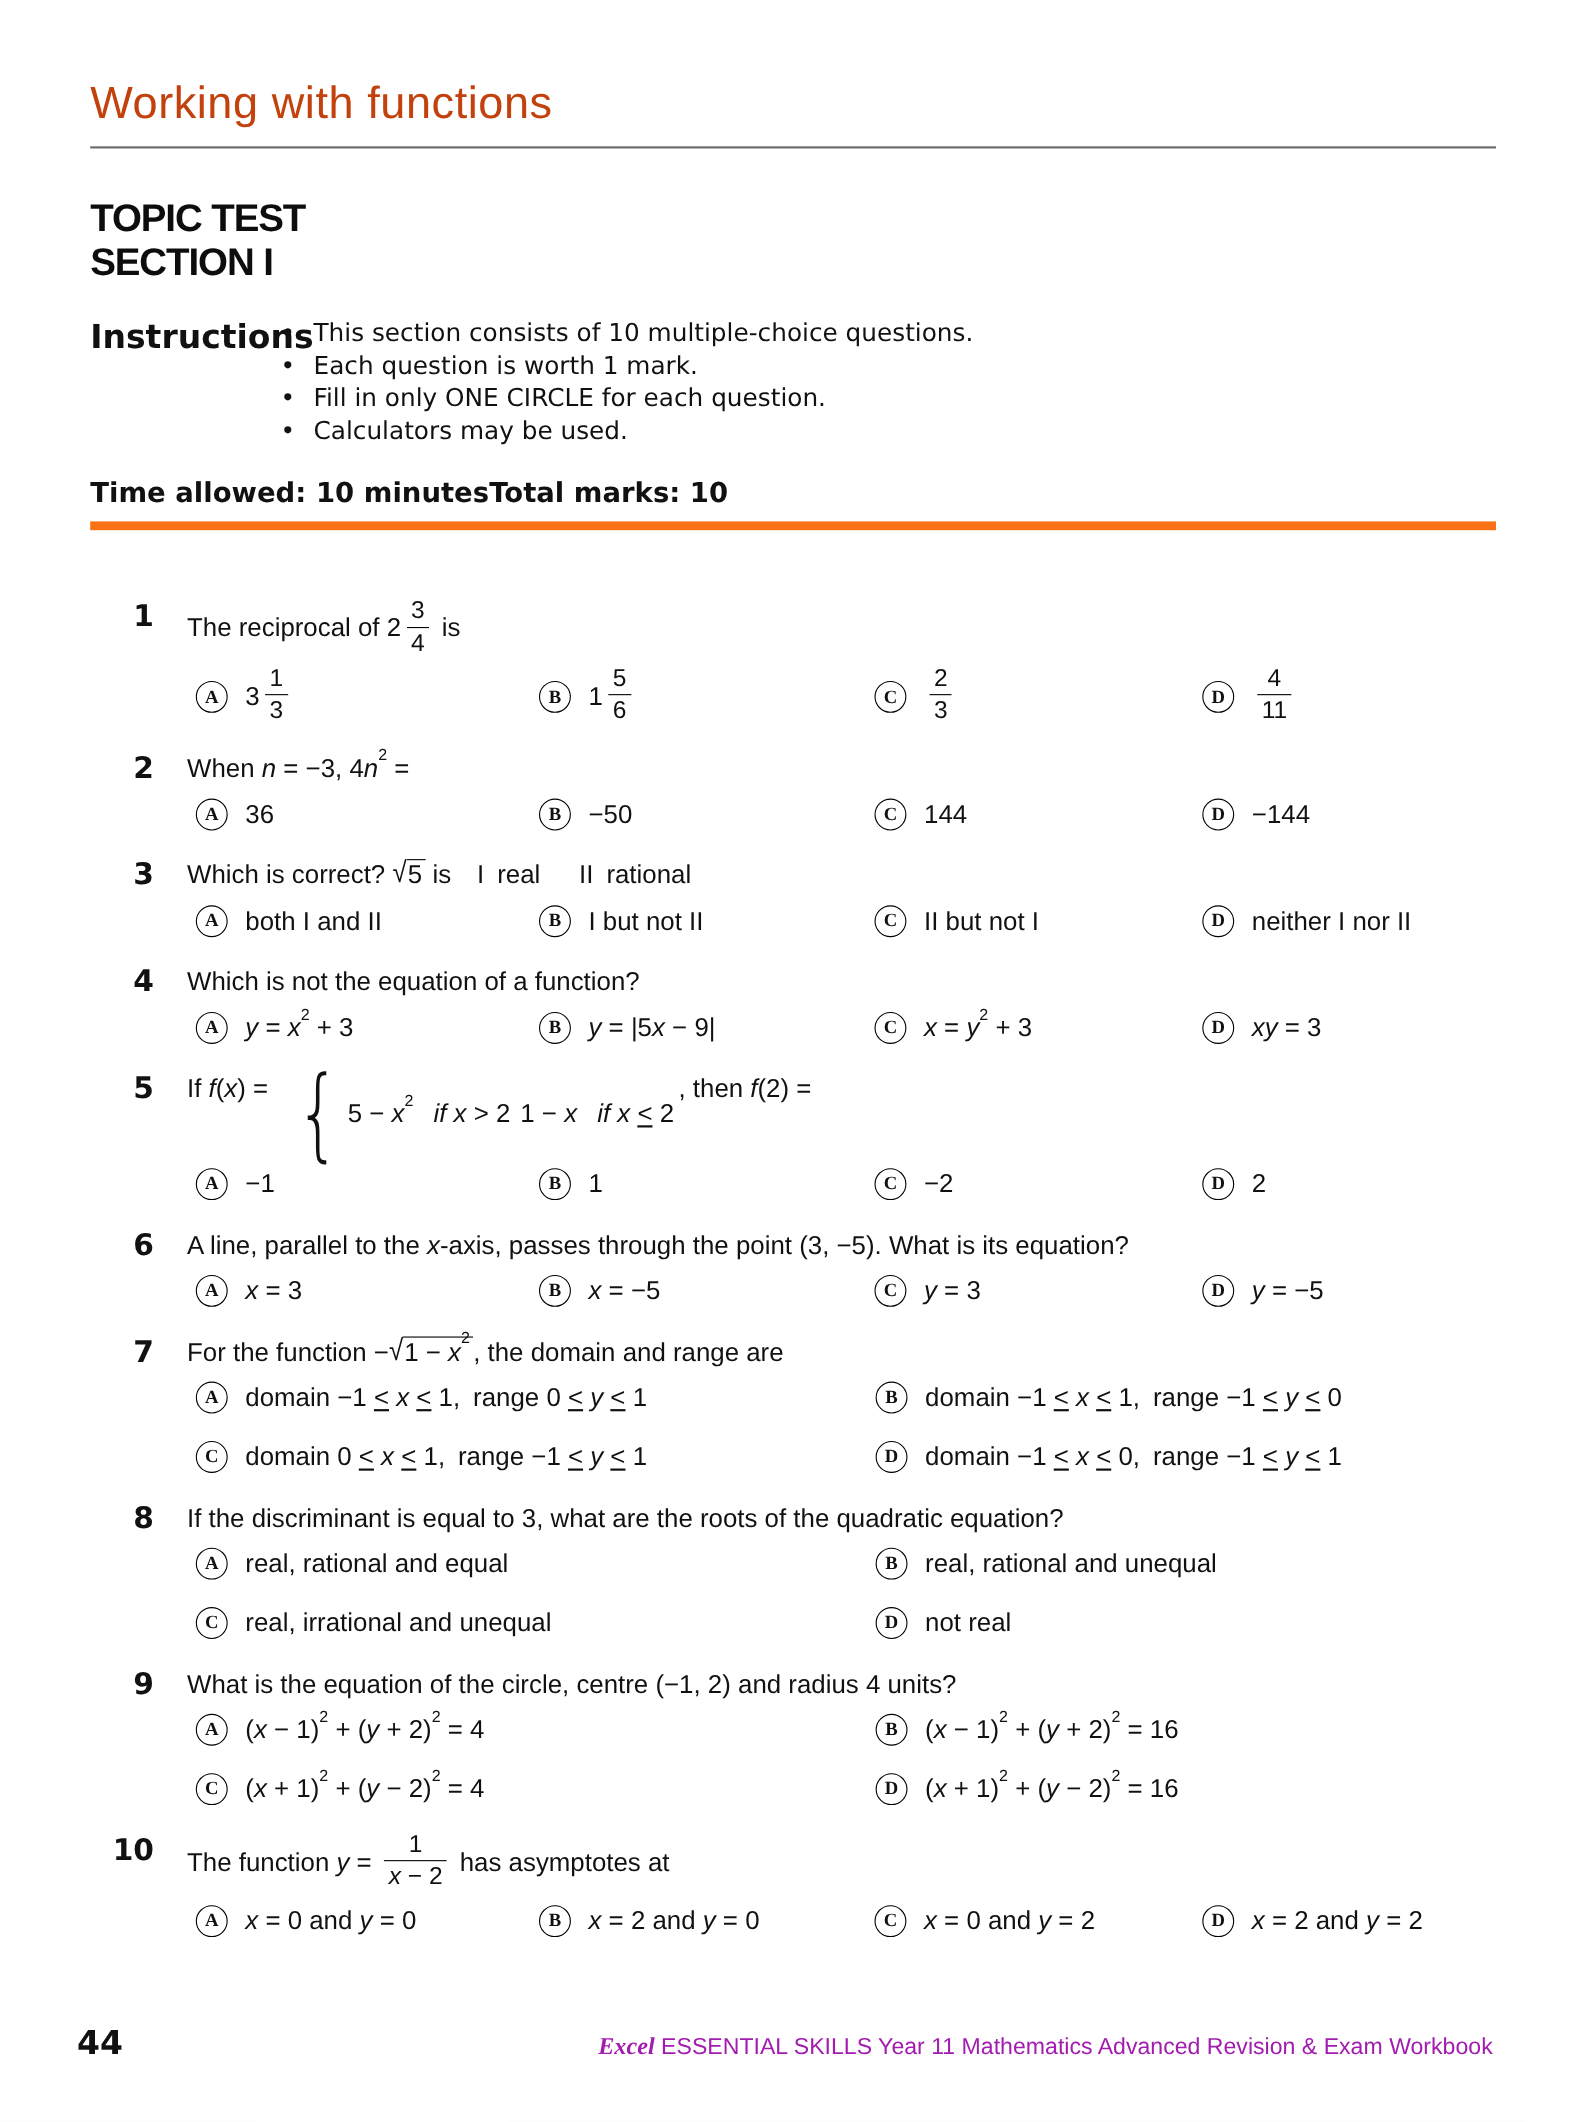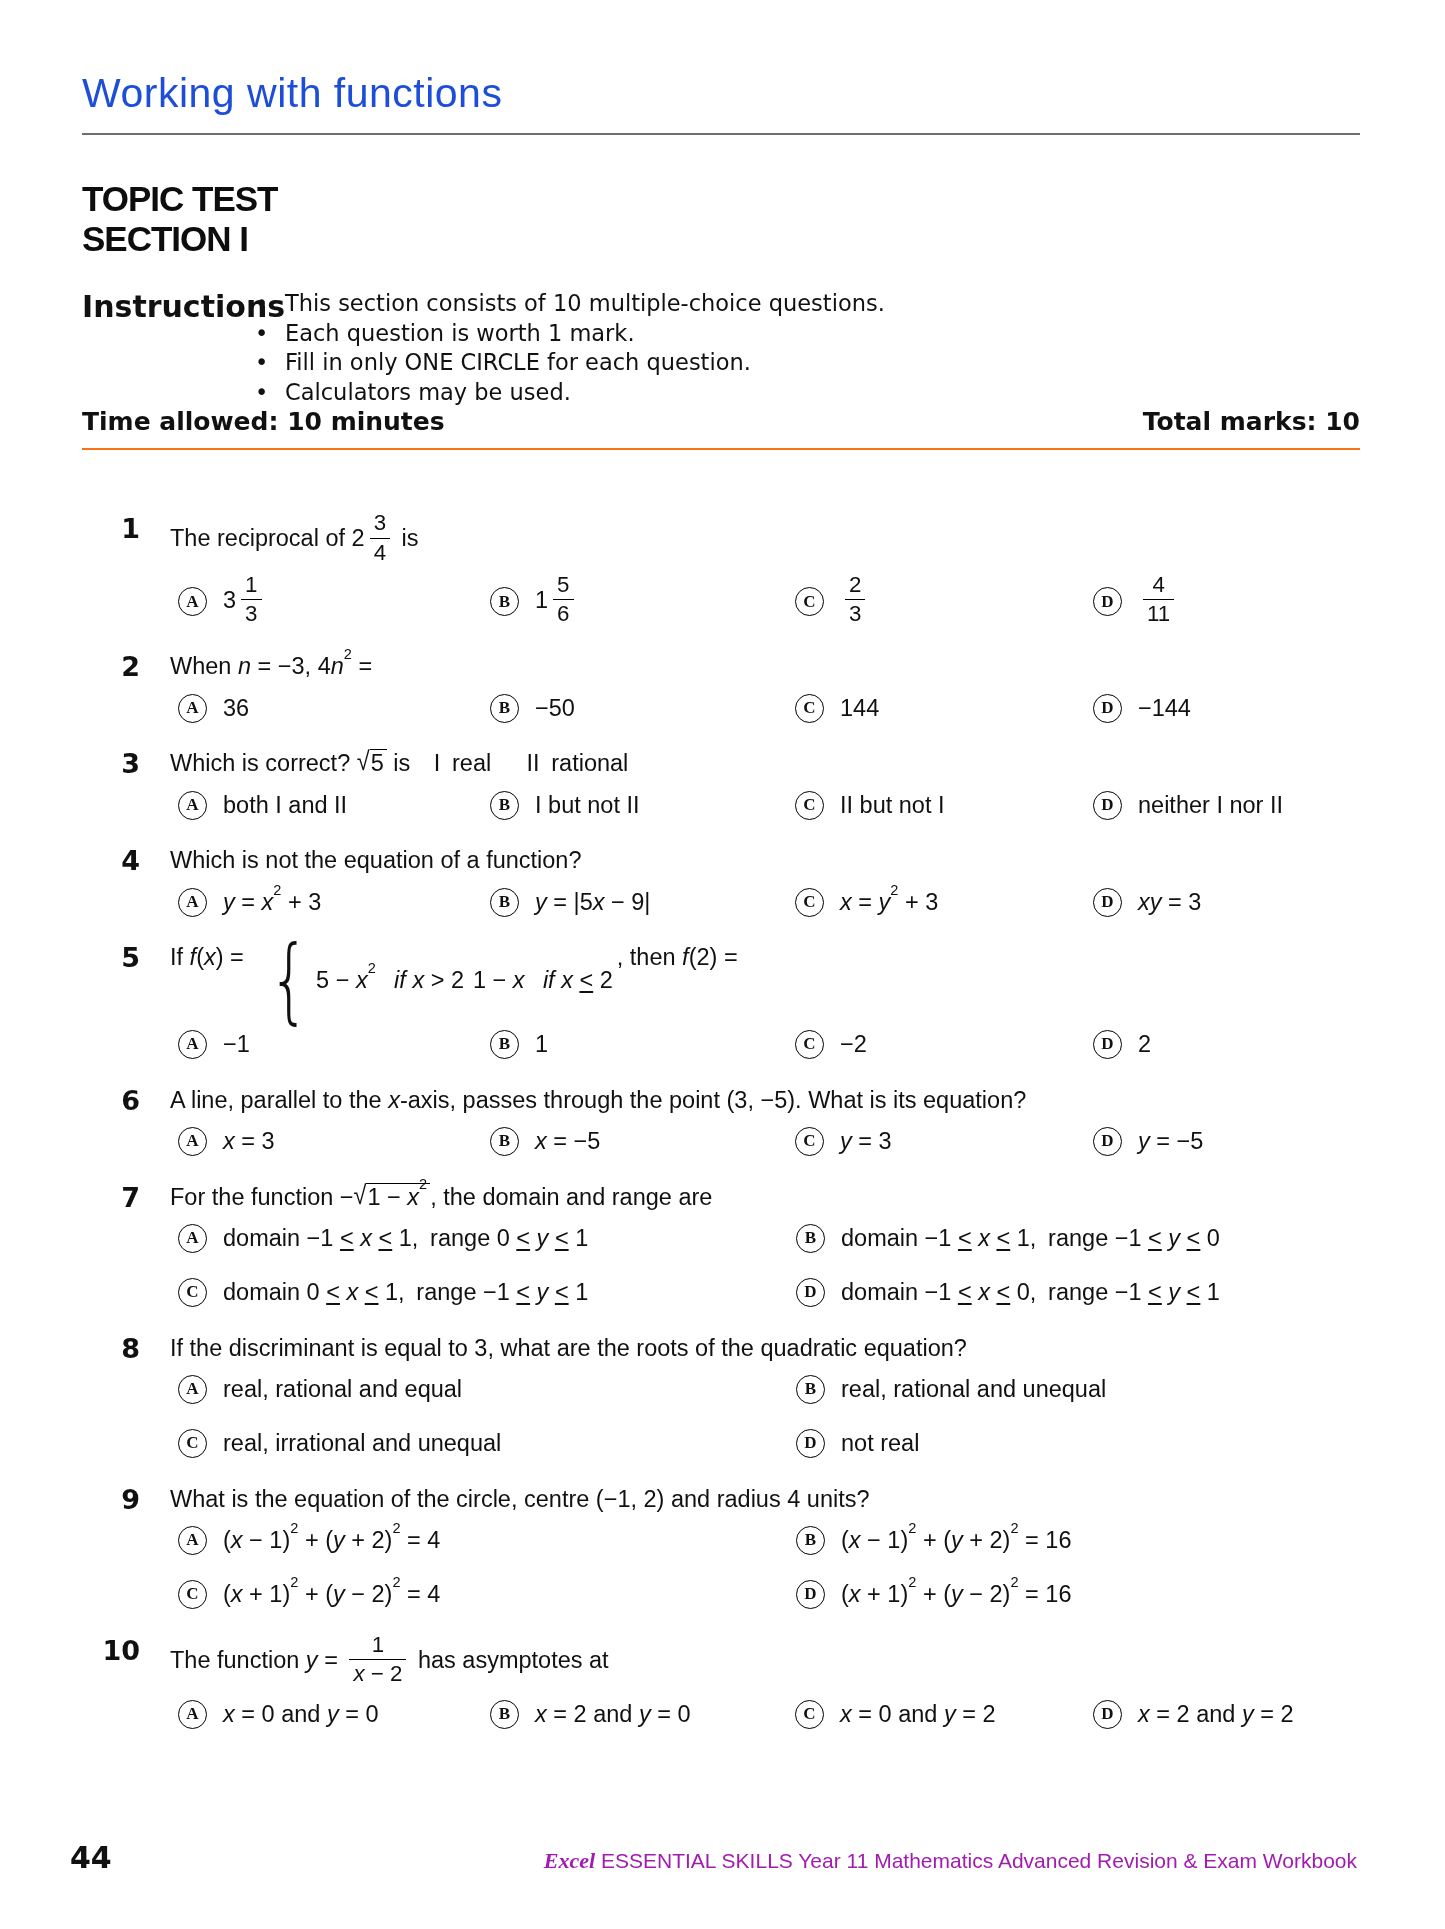--- a/index.html
+++ b/index.html
@@ -2,29 +2,29 @@
 <html><head>
 <meta charset="utf-8">
 <style>
   html,body{margin:0;padding:0;background:#e8e8e8;}
   body{font-family:"Liberation Sans",sans-serif;color:#111;}
   .sheet{position:relative;width:1445px;height:1929px;background:#ffffff;margin:0 auto;overflow:hidden;}
   .page{padding:70px 85px 0 82px;}
 
   
   .title-wrap{border-bottom:2px solid #6e6e6e;padding-bottom:16px;}
-  .doc-title{font-family:"Liberation Sans",sans-serif;font-weight:300;font-size:41px;letter-spacing:0.5px;color:#1d4ed8;}
+  .doc-title{font-family:"Liberation Sans",sans-serif;font-weight:300;font-size:41px;letter-spacing:0.5px;color:#c2410c;}
   .head-row{display:flex;justify-content:space-between;align-items:baseline;margin-top:44px;flex-direction:column;}
   .big-head{font-family:"Liberation Sans",sans-serif;font-weight:700;font-size:35px;letter-spacing:-1px;color:#0d0d0d;}
   .instr-row{display:flex;margin-top:30px;font-family:"DejaVu Sans",sans-serif;}
   .instr-label{width:173px;font-weight:700;font-size:30px;}
   .bullets{font-size:22.5px;}
   .bullet-line{display:flex;line-height:29.5px;}
   .dot{width:30px;flex:none;}
-  .time-row{display:flex;justify-content:space-between;padding-bottom:12px;border-bottom:2px solid #f97316;
+  .time-row{display:flex;justify-content:flex-start;margin-top:26px;padding-bottom:12px;border-bottom:8px solid #f97316;
             font-family:"DejaVu Sans",sans-serif;font-weight:700;font-size:25px;}
 
   
   .questions{margin-top:64px;}
   .q{display:flex;margin-bottom:24px;}
   .qnum{width:58px;text-align:right;margin-right:30px;font-family:"DejaVu Sans",sans-serif;
         font-weight:700;font-size:27px;line-height:30px;flex:none;}
   .qbody{flex:1;font-size:23.5px;line-height:1.25;}
   .stem{min-height:30px;}
   .stem-flex{display:flex;align-items:flex-start;flex-wrap:nowrap;}

